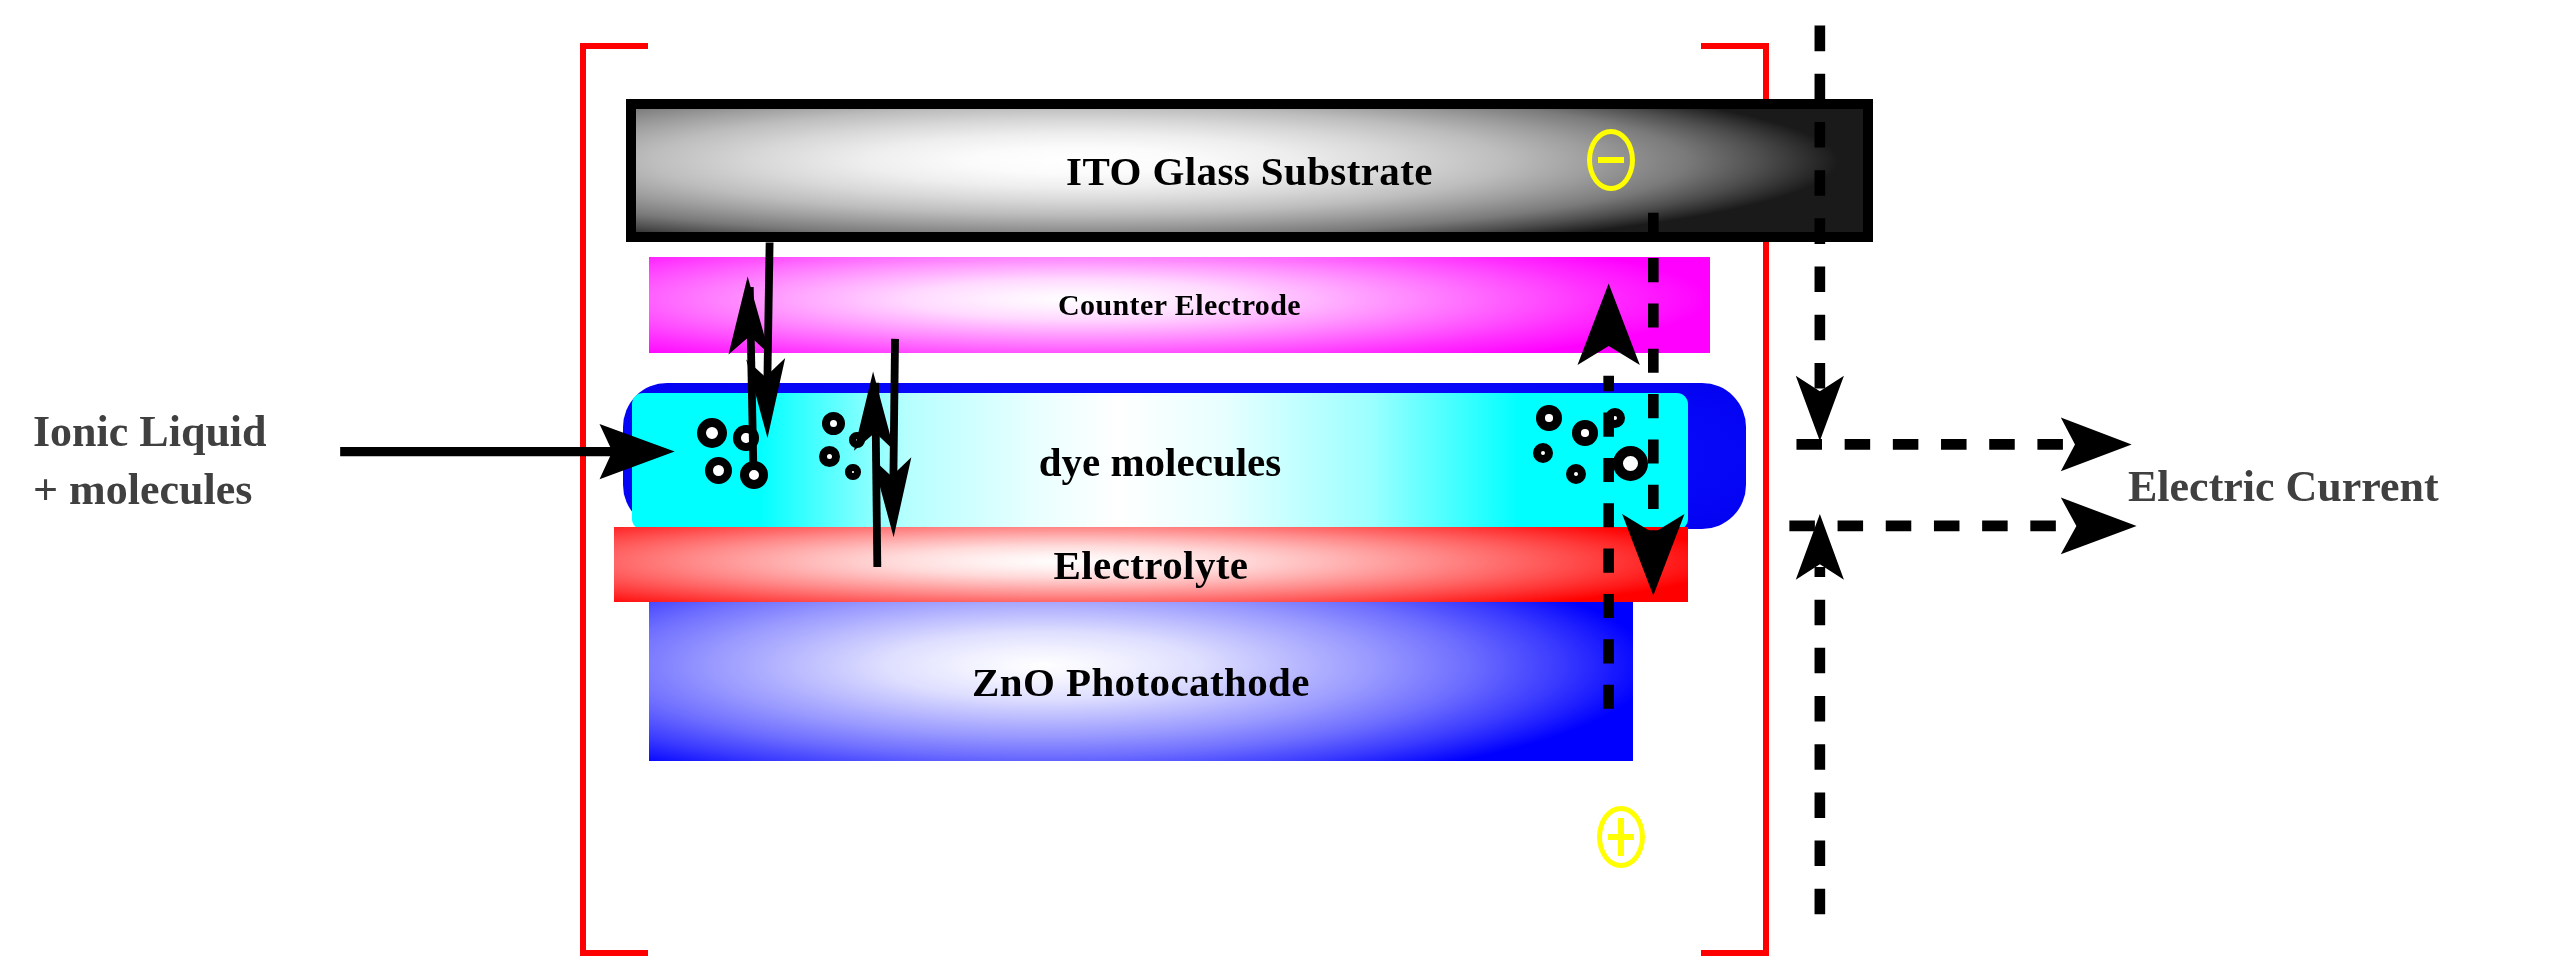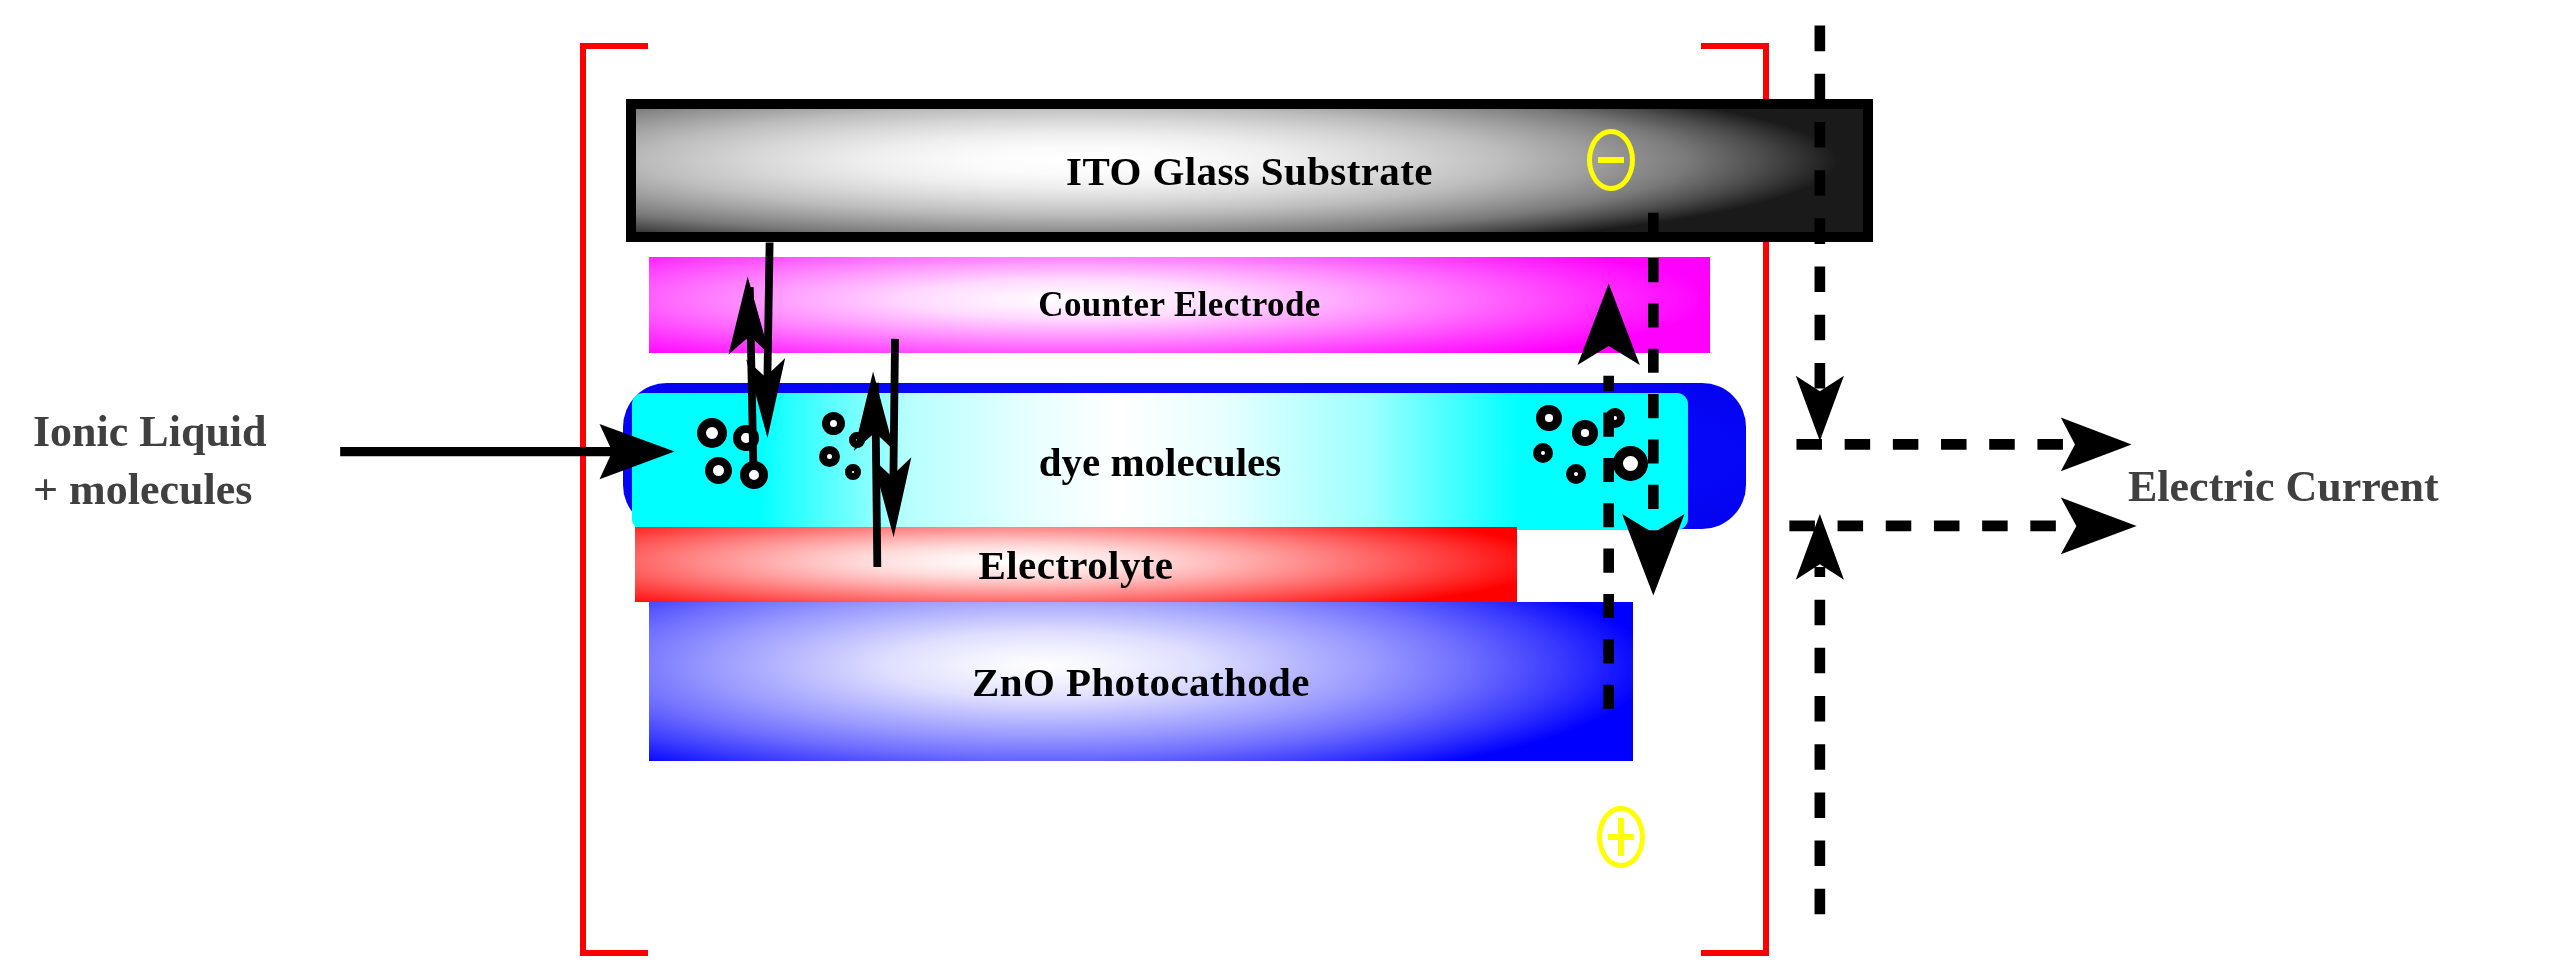--- a/index.html
+++ b/index.html
@@ -33,21 +33,21 @@
   }
   .ito .lbl{font-size:41px;}
 
   
   .magenta{
     background:
       radial-gradient(ellipse 60% 80% at 40% 44%,
         #ffffff 0%, #fff0ff 12%, #ffd9ff 26%, #ffb0ff 40%,
         #ff86ff 54%, #ff5bff 68%, #ff30ff 82%, #ff00ff 100%);
   }
-  .magenta .lbl{font-size:35px;}
+  .magenta .lbl{font-size:30px;}
 
   
   .red{
     background:
       radial-gradient(ellipse 62% 80% at 42% 46%,
         #ffffff 0%, #fff1f1 12%, #ffdada 26%, #ffb6b6 40%,
         #ff8c8c 55%, #ff5f5f 70%, #ff3030 85%, #ff0000 100%);
   }
   .red .lbl{font-size:41px;}
 
@@ -160,21 +160,21 @@
   <div class="mol" style="left:819px;top:446px;width:21px;height:21px;border-width:8.5px;"></div>
   <div class="mol" style="left:845px;top:464px;width:15.6px;height:15.6px;border-width:7px;"></div>
 
   <div class="mol" style="left:1536px;top:405px;width:25.5px;height:25.5px;border-width:9.2px;"></div>
   <div class="mol" style="left:1572px;top:420px;width:25.5px;height:25.5px;border-width:9.2px;"></div>
   <div class="mol" style="left:1533px;top:443px;width:20px;height:20px;border-width:8.5px;"></div>
   <div class="mol" style="left:1566px;top:464px;width:20px;height:20px;border-width:8.5px;"></div>
   <div class="mol" style="left:1605px;top:408px;width:20px;height:20px;border-width:8.5px;"></div>
   <div class="mol" style="left:1613px;top:446px;width:35px;height:35px;border-width:10px;"></div>
 
-  <div class="layer red" style="left:635px;top:527px;width:882px;height:75px;">
+  <div class="layer red" style="left:614px;top:527px;width:1074px;height:75px;">
     <span class="lbl">Electrolyte</span>
   </div>
 
   <div class="layer blue" style="left:649px;top:602px;width:984px;height:159px;">
     <span class="lbl">ZnO Photocathode</span>
   </div>
 
   <div class="badge" style="left:1597px;top:806px;width:48px;height:62px;">
     <div class="bar-h"></div>
     <div class="bar-v"></div>

